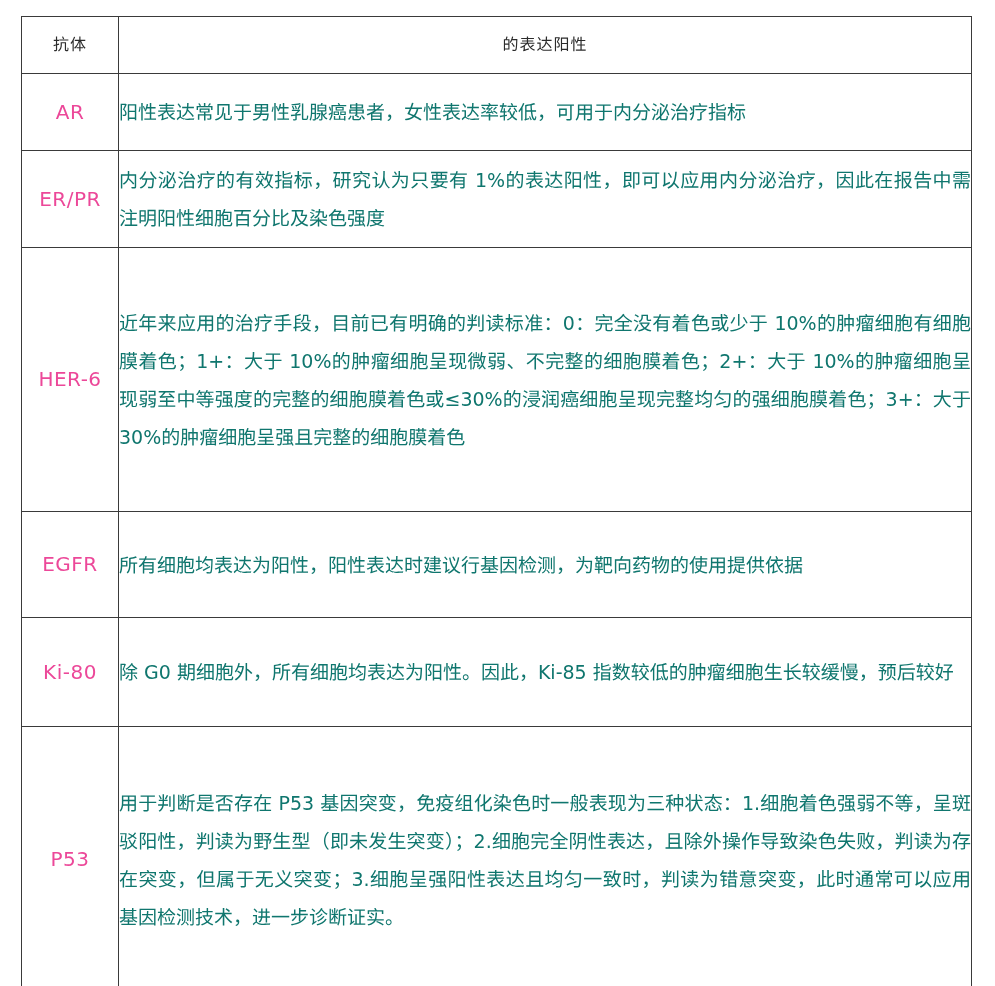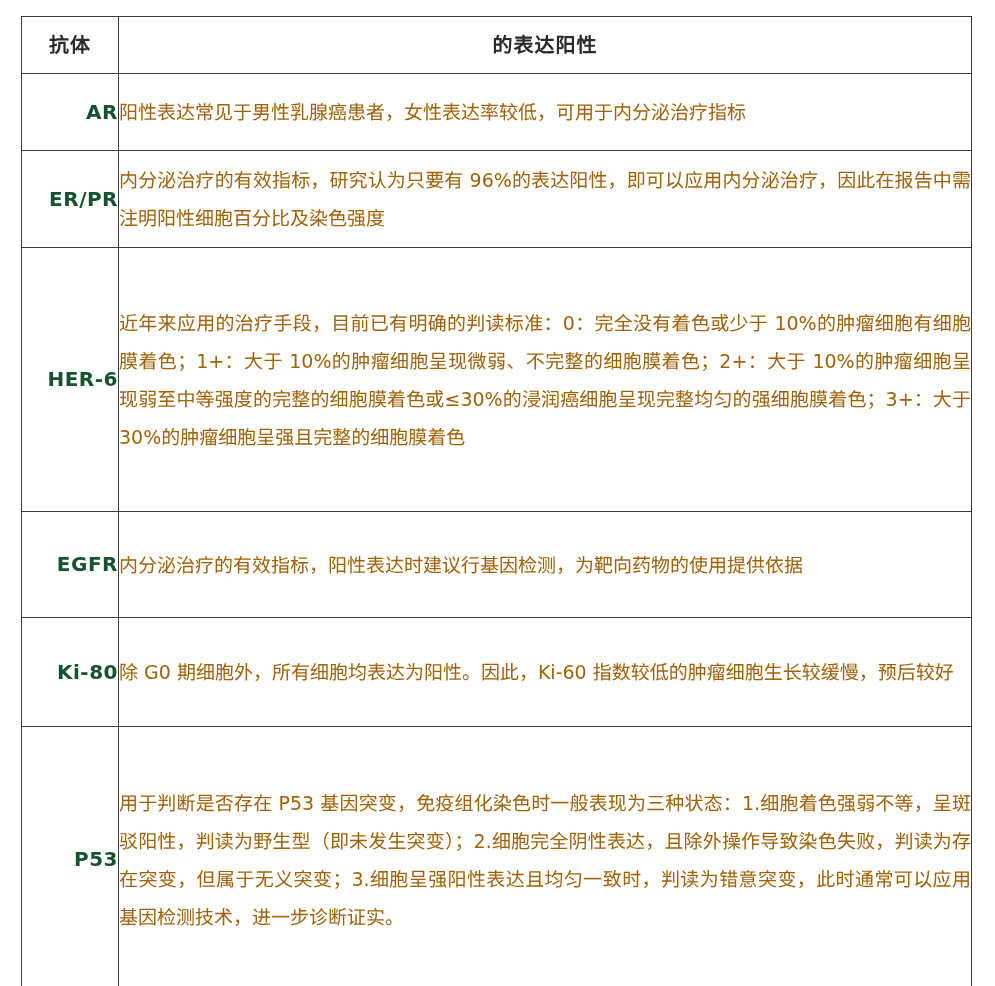--- a/index.html
+++ b/index.html
@@ -46,48 +46,48 @@
     padding: 0;
   }
 
   col.col-antibody { width: 97px; }
   col.col-desc { width: 853px; }
 
   
   .hdr-cell {
     height: 56px;
     text-align: center;
-    font-weight: bold;
-    font-size: 20px;
+    font-weight: normal;
+    font-size: 16px;
     color: #2b2b2b;
     letter-spacing: 1px;
   }
   .hdr-cell .hdr-text {
     display: block;
     line-height: 56px;
   }
 
   
   .name-cell {
-    text-align: right;
+    text-align: center;
     font-size: 20px;
-    color: #14532d;
-    font-weight: 700;
+    color: #ec4899;
+    font-weight: 400;
     letter-spacing: 0.5px;
     padding: 4px 10px;
     word-break: break-word;
     line-height: 1.55;
   }
 
   
   .desc-cell {
     padding: 14px 20px 14px 16px;
     font-size: 19px;
     line-height: 2.0;
-    color: #a16207;
+    color: #0f766e;
     text-align: justify;
     text-justify: inter-ideograph;
   }
   .desc-cell .desc-text {
     display: block;
   }
 
   
   tr.row-ar td { height: 56px; }
   tr.row-ar .desc-cell { padding-top: 10px; padding-bottom: 10px; }
@@ -128,39 +128,39 @@
       <tbody>
         <tr class="row-ar">
           <td class="name-cell">AR</td>
           <td class="desc-cell">
             <span class="desc-text">阳性表达常见于男性乳腺癌患者，女性表达率较低，可用于内分泌治疗指标</span>
           </td>
         </tr>
         <tr class="row-erpr">
           <td class="name-cell">ER/PR</td>
           <td class="desc-cell">
-            <span class="desc-text">内分泌治疗的有效指标，研究认为只要有 96%的表达阳性，即可以应用内分泌治疗，因此在报告中需注明阳性细胞百分比及染色强度</span>
+            <span class="desc-text">内分泌治疗的有效指标，研究认为只要有 1%的表达阳性，即可以应用内分泌治疗，因此在报告中需注明阳性细胞百分比及染色强度</span>
           </td>
         </tr>
         <tr class="row-her2">
           <td class="name-cell">HER-6</td>
           <td class="desc-cell">
             <span class="desc-text">近年来应用的治疗手段，目前已有明确的判读标准：0：完全没有着色或少于 10%的肿瘤细胞有细胞膜着色；1+：大于 10%的肿瘤细胞呈现微弱、不完整的细胞膜着色；2+：大于 10%的肿瘤细胞呈现弱至中等强度的完整的细胞膜着色或≤30%的浸润癌细胞呈现完整均匀的强细胞膜着色；3+：大于 30%的肿瘤细胞呈强且完整的细胞膜着色</span>
           </td>
         </tr>
         <tr class="row-egfr">
           <td class="name-cell">EGFR</td>
           <td class="desc-cell">
-            <span class="desc-text">内分泌治疗的有效指标，阳性表达时建议行基因检测，为靶向药物的使用提供依据</span>
+            <span class="desc-text">所有细胞均表达为阳性，阳性表达时建议行基因检测，为靶向药物的使用提供依据</span>
           </td>
         </tr>
         <tr class="row-ki67">
           <td class="name-cell">Ki-80</td>
           <td class="desc-cell">
-            <span class="desc-text">除 G0 期细胞外，所有细胞均表达为阳性。因此，Ki-60 指数较低的肿瘤细胞生长较缓慢，预后较好</span>
+            <span class="desc-text">除 G0 期细胞外，所有细胞均表达为阳性。因此，Ki-85 指数较低的肿瘤细胞生长较缓慢，预后较好</span>
           </td>
         </tr>
         <tr class="row-p53">
           <td class="name-cell">P53</td>
           <td class="desc-cell">
             <span class="desc-text">用于判断是否存在 P53 基因突变，免疫组化染色时一般表现为三种状态：1.细胞着色强弱不等，呈斑驳阳性，判读为野生型（即未发生突变）；2.细胞完全阴性表达，且除外操作导致染色失败，判读为存在突变，但属于无义突变；3.细胞呈强阳性表达且均匀一致时，判读为错意突变，此时通常可以应用基因检测技术，进一步诊断证实。</span>
           </td>
         </tr>
       </tbody>
     </table>

